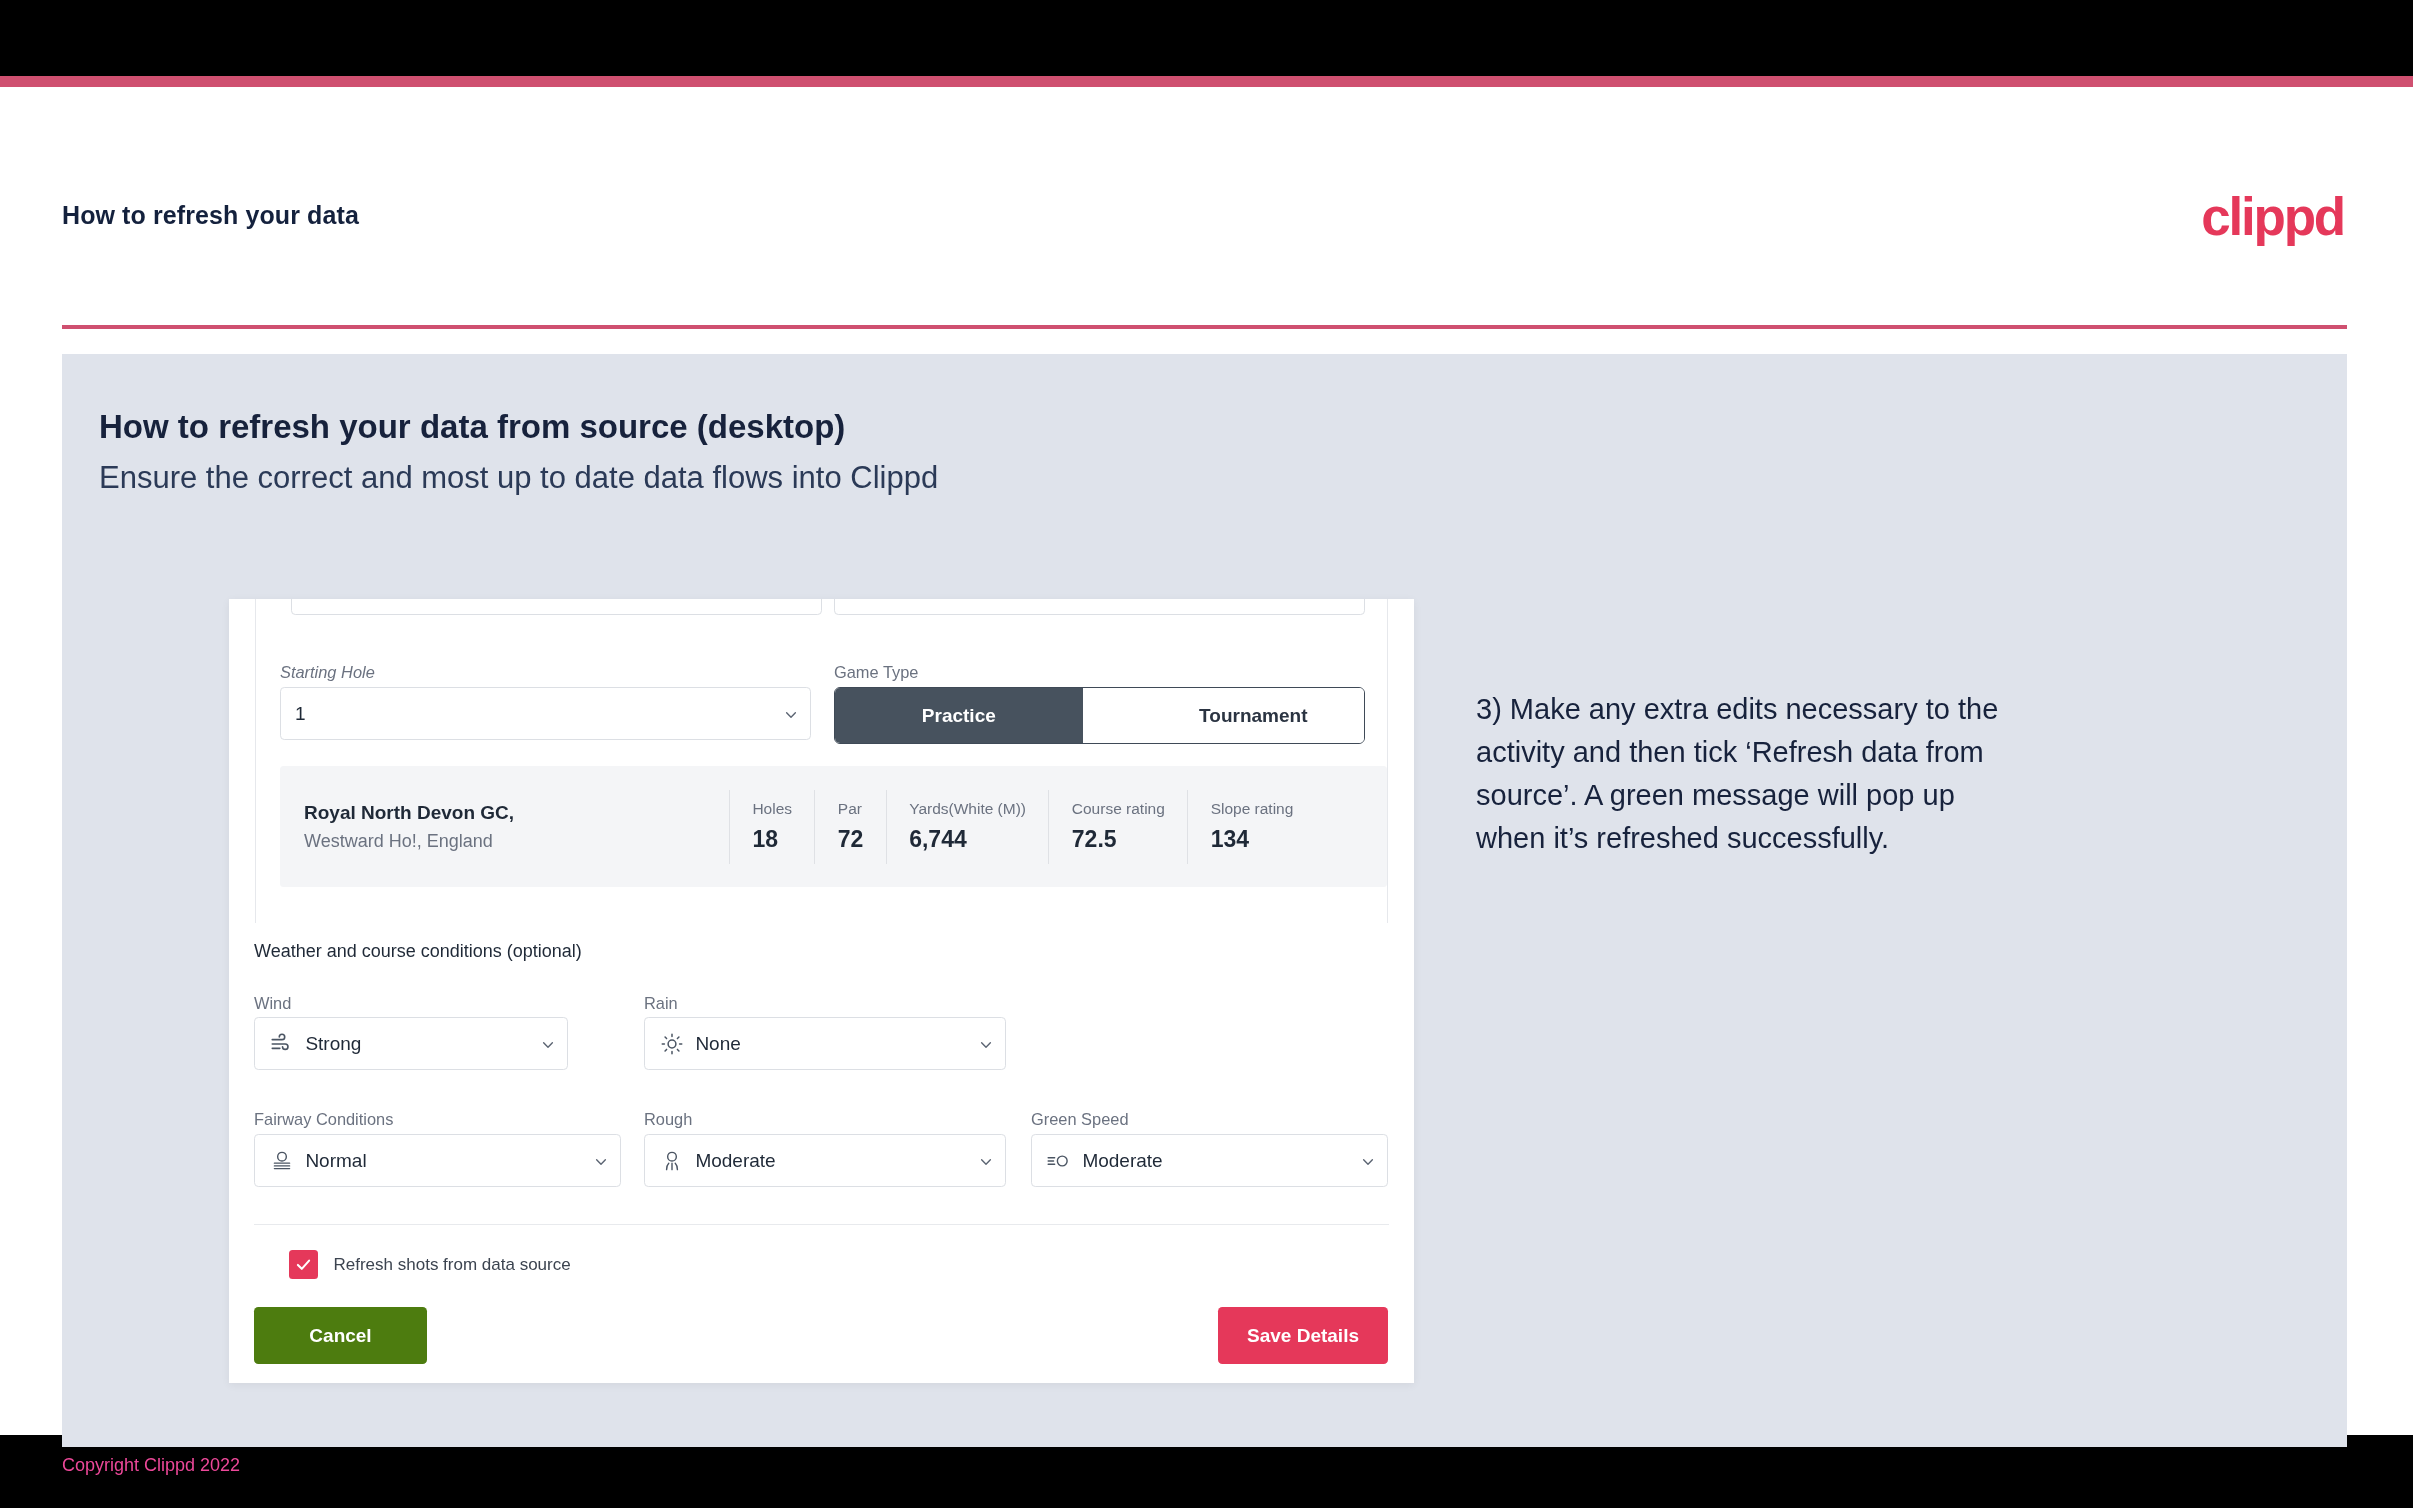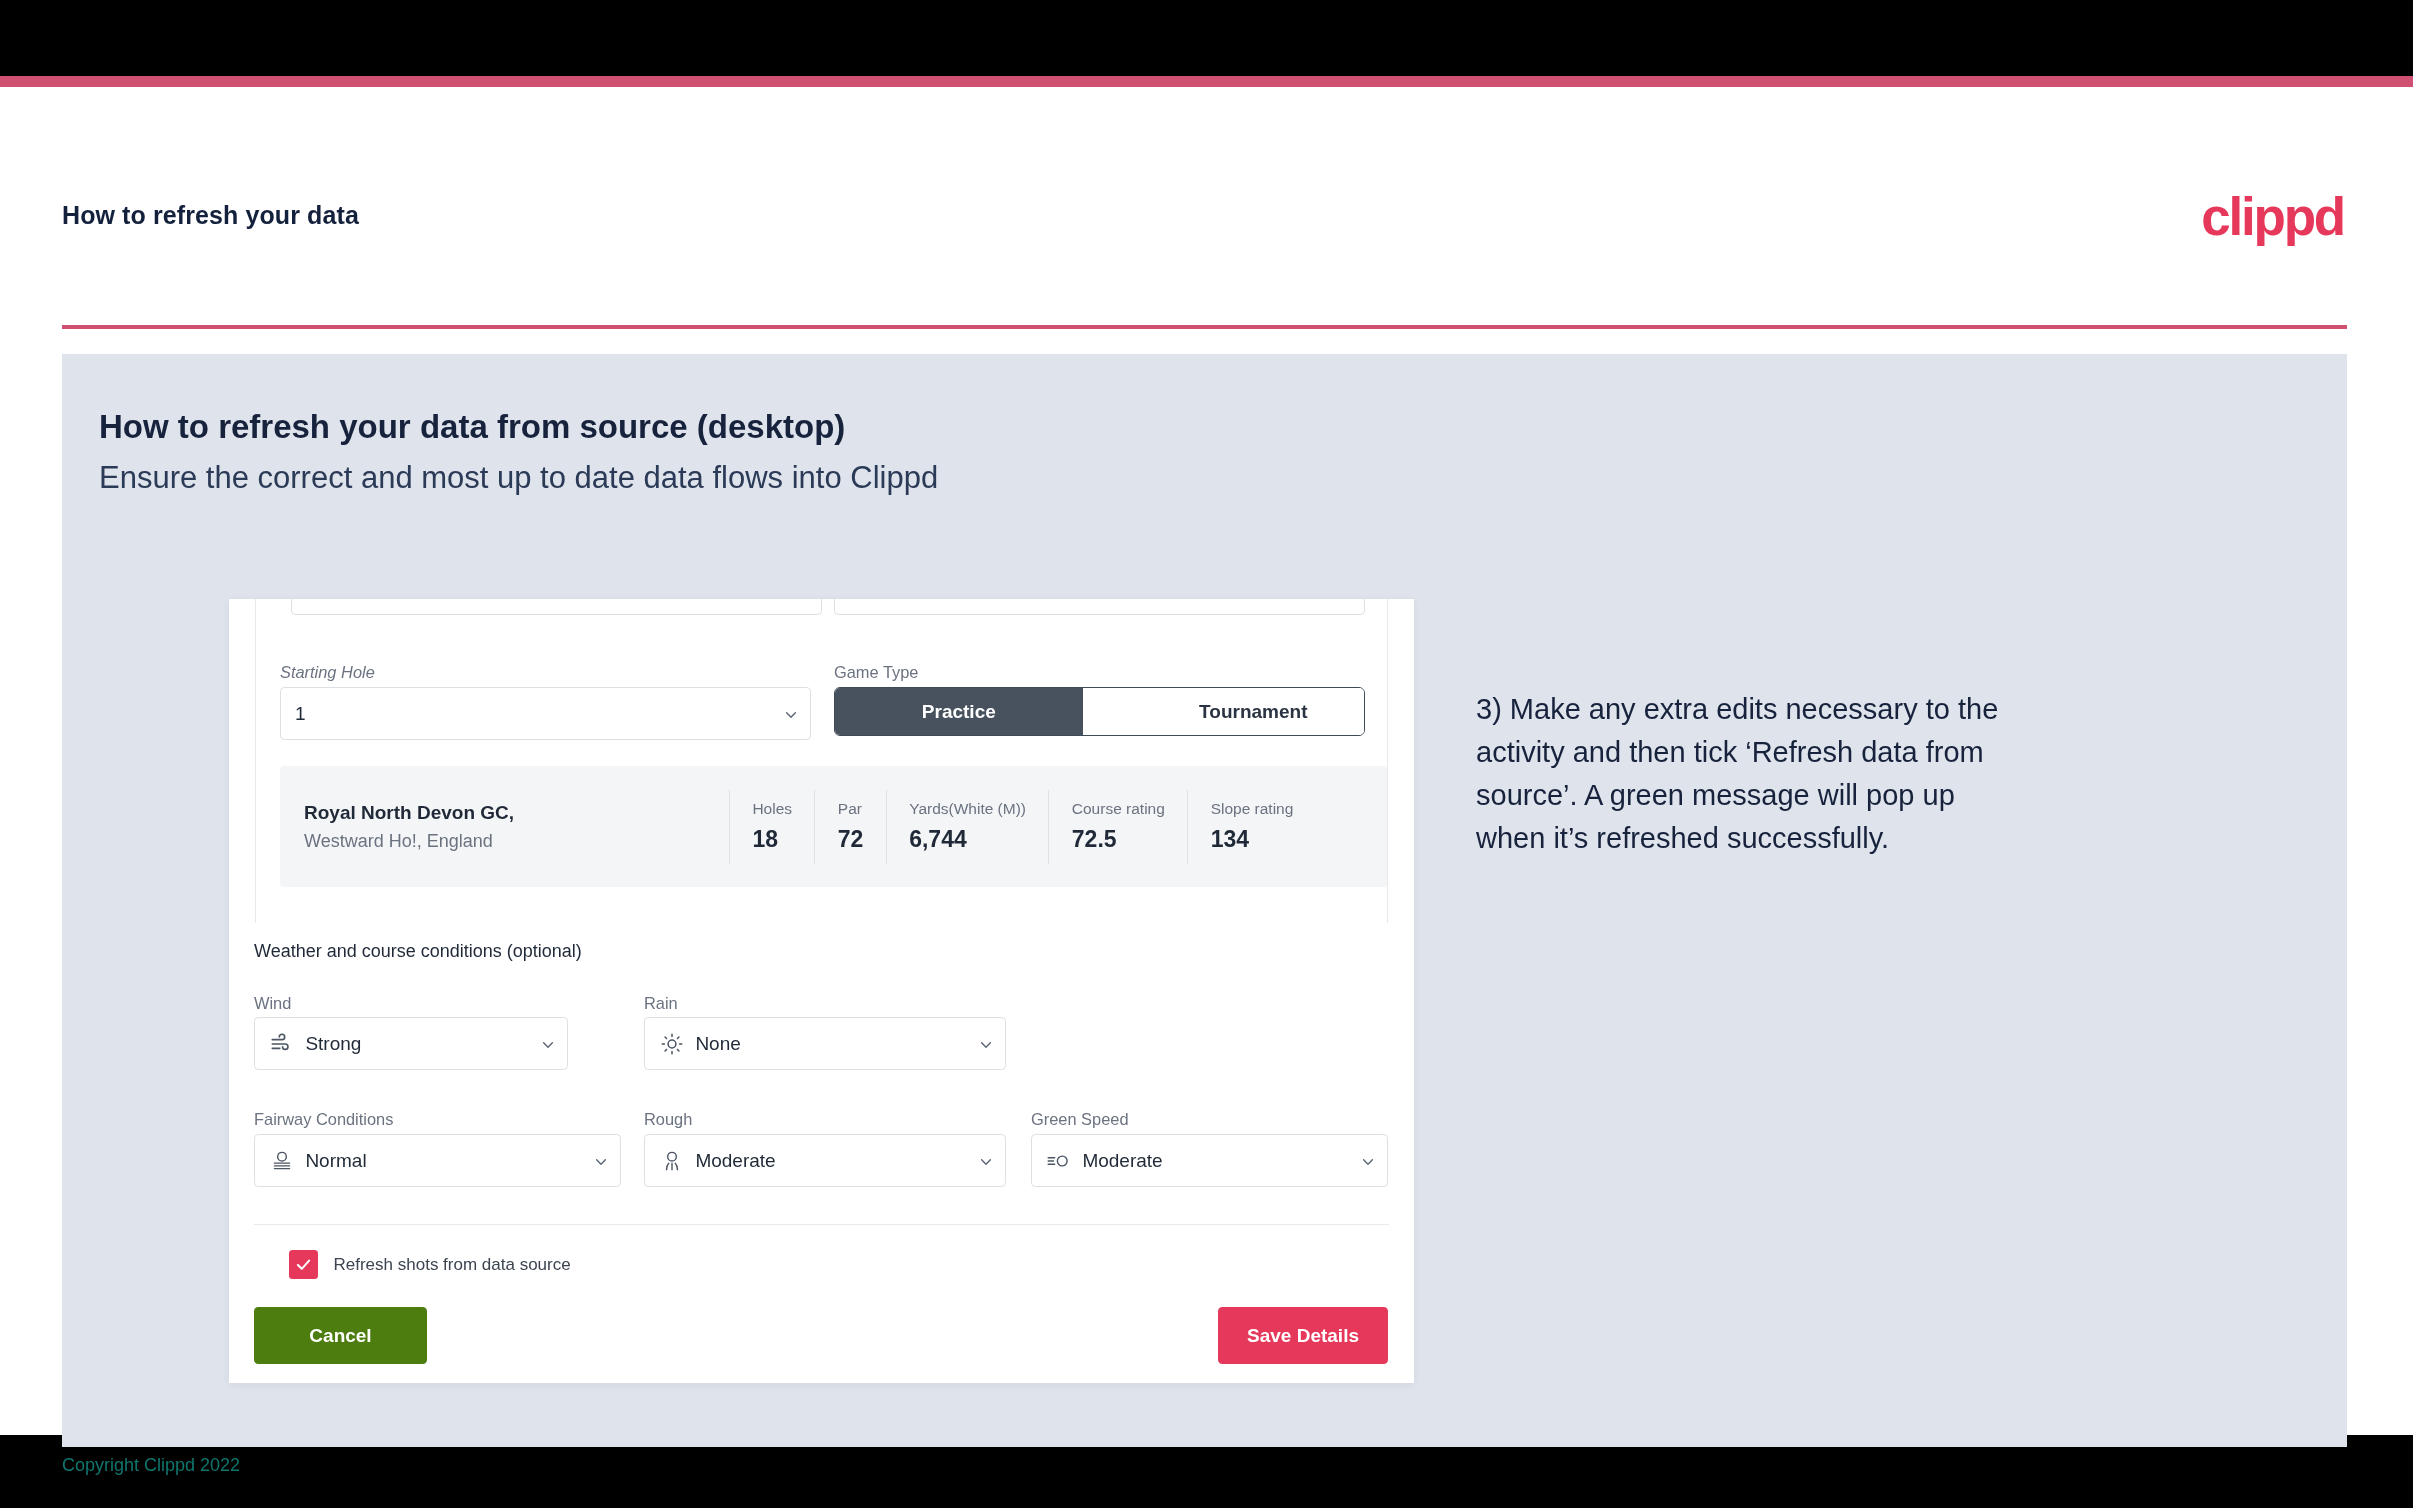--- a/index.html
+++ b/index.html
@@ -92,21 +92,21 @@
     position:absolute; right:14px; top:50%; transform:translateY(-50%);
     width:12px; height:12px;
   }
   .chev svg { display:block; }
   .ico { width:26px; height:26px; margin-right:10.4px; flex:0 0 auto; }
   .ico svg { display:block; }
 
   
   .toggle {
     position:absolute; display:flex;
-    height:49px; border-radius:6px; overflow:hidden;
+    height:57px; border-radius:6px; overflow:hidden;
     border:0.9px solid #3f4a57;
     gap:32px;
   }
   .toggle .seg {
     display:flex; align-items:center; justify-content:center;
     font-size:19px; font-weight:600;
   }
   .toggle .seg.active { background:#47525e; color:#ffffff; }
   .toggle .seg.idle { background:#ffffff; color:#2b3442; }
 
@@ -158,21 +158,21 @@
 
   
   .instructions {
     position:absolute; left:1476px; top:601px;
     width:552px;
     font-size:29px; line-height:1.48; color:#17223c; font-weight:400;
   }
 
   .footer {
     position:absolute; left:62px; top:1368px;
-    font-size:18px; color:#0f766e;
+    font-size:18px; color:#ec4899;
   }
 </style>
 </head>
 <body>
 
 <div class="slide-frame">
 
   <div class="top-black"></div>
   <div class="top-accent"></div>
   <div class="bottom-black"></div>

